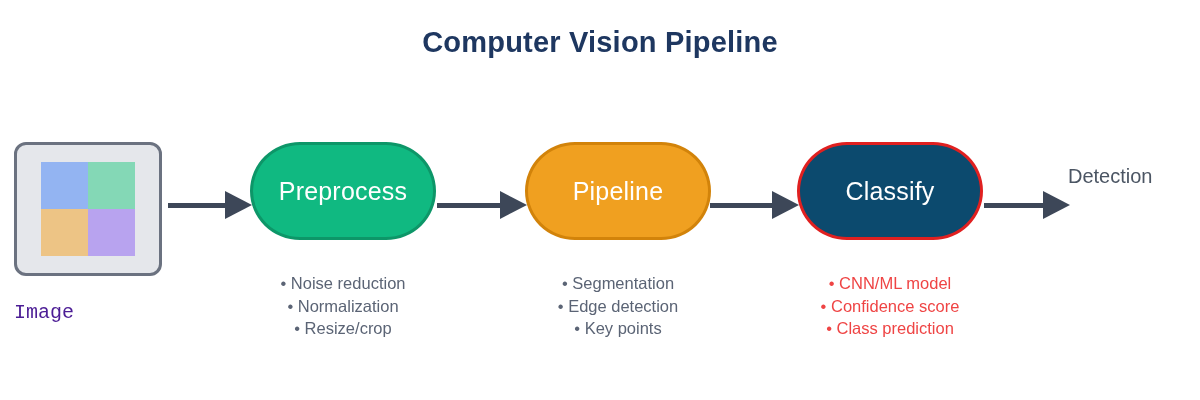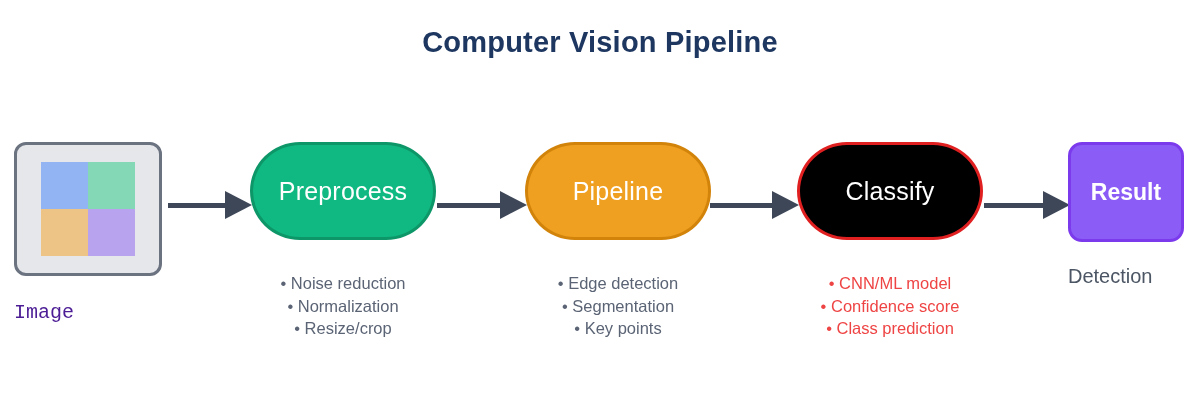--- a/index.html
+++ b/index.html
@@ -196,48 +196,45 @@
     <div class="arrow" id="arrow-1">
       <div class="arrow-line" style="background: rgb(61, 71, 88);"></div>
       <div class="arrow-head" style="border-left-color: rgb(61, 71, 88);"></div>
     </div>
 
     <div class="node-wrap stage-wrap" id="stage-1">
       <div class="pill" id="pill-1" style="background: rgb(240, 160, 32); border: 3px solid rgb(210, 131, 10);">
         <span>Pipeline</span>
       </div>
       <div class="bullets" style="color: rgb(91, 100, 117);">
+        <div>• Segmentation</div>
         <div>• Edge detection</div>
-        <div>• Segmentation</div>
         <div>• Key points</div>
       </div>
     </div>
 
     <div class="arrow" id="arrow-2">
       <div class="arrow-line" style="background: rgb(61, 71, 88);"></div>
       <div class="arrow-head" style="border-left-color: rgb(61, 71, 88);"></div>
     </div>
 
     <div class="node-wrap stage-wrap" id="stage-2">
-      <div class="pill" id="pill-2" style="background: #000000; border: 3px solid rgb(224, 32, 32);">
+      <div class="pill" id="pill-2" style="background: #0c4a6e; border: 3px solid rgb(224, 32, 32);">
         <span>Classify</span>
       </div>
       <div class="bullets" style="color: #ef4444;">
         <div>• CNN/ML model</div>
         <div>• Confidence score</div>
         <div>• Class prediction</div>
       </div>
     </div>
 
     <div class="arrow" id="arrow-3">
       <div class="arrow-line" style="background: rgb(61, 71, 88);"></div>
       <div class="arrow-head" style="border-left-color: rgb(61, 71, 88);"></div>
     </div>
 
     <div class="node-wrap" id="result-node">
-      <div class="result-box" style="background: rgb(139, 92, 246); border-color: rgb(124, 58, 237);">
-        <span>Result</span>
-      </div>
       <div class="end-label" style="color: rgb(75, 85, 99);">Detection</div>
     </div>
 
   </div>
 </div>
 
 </body></html>

